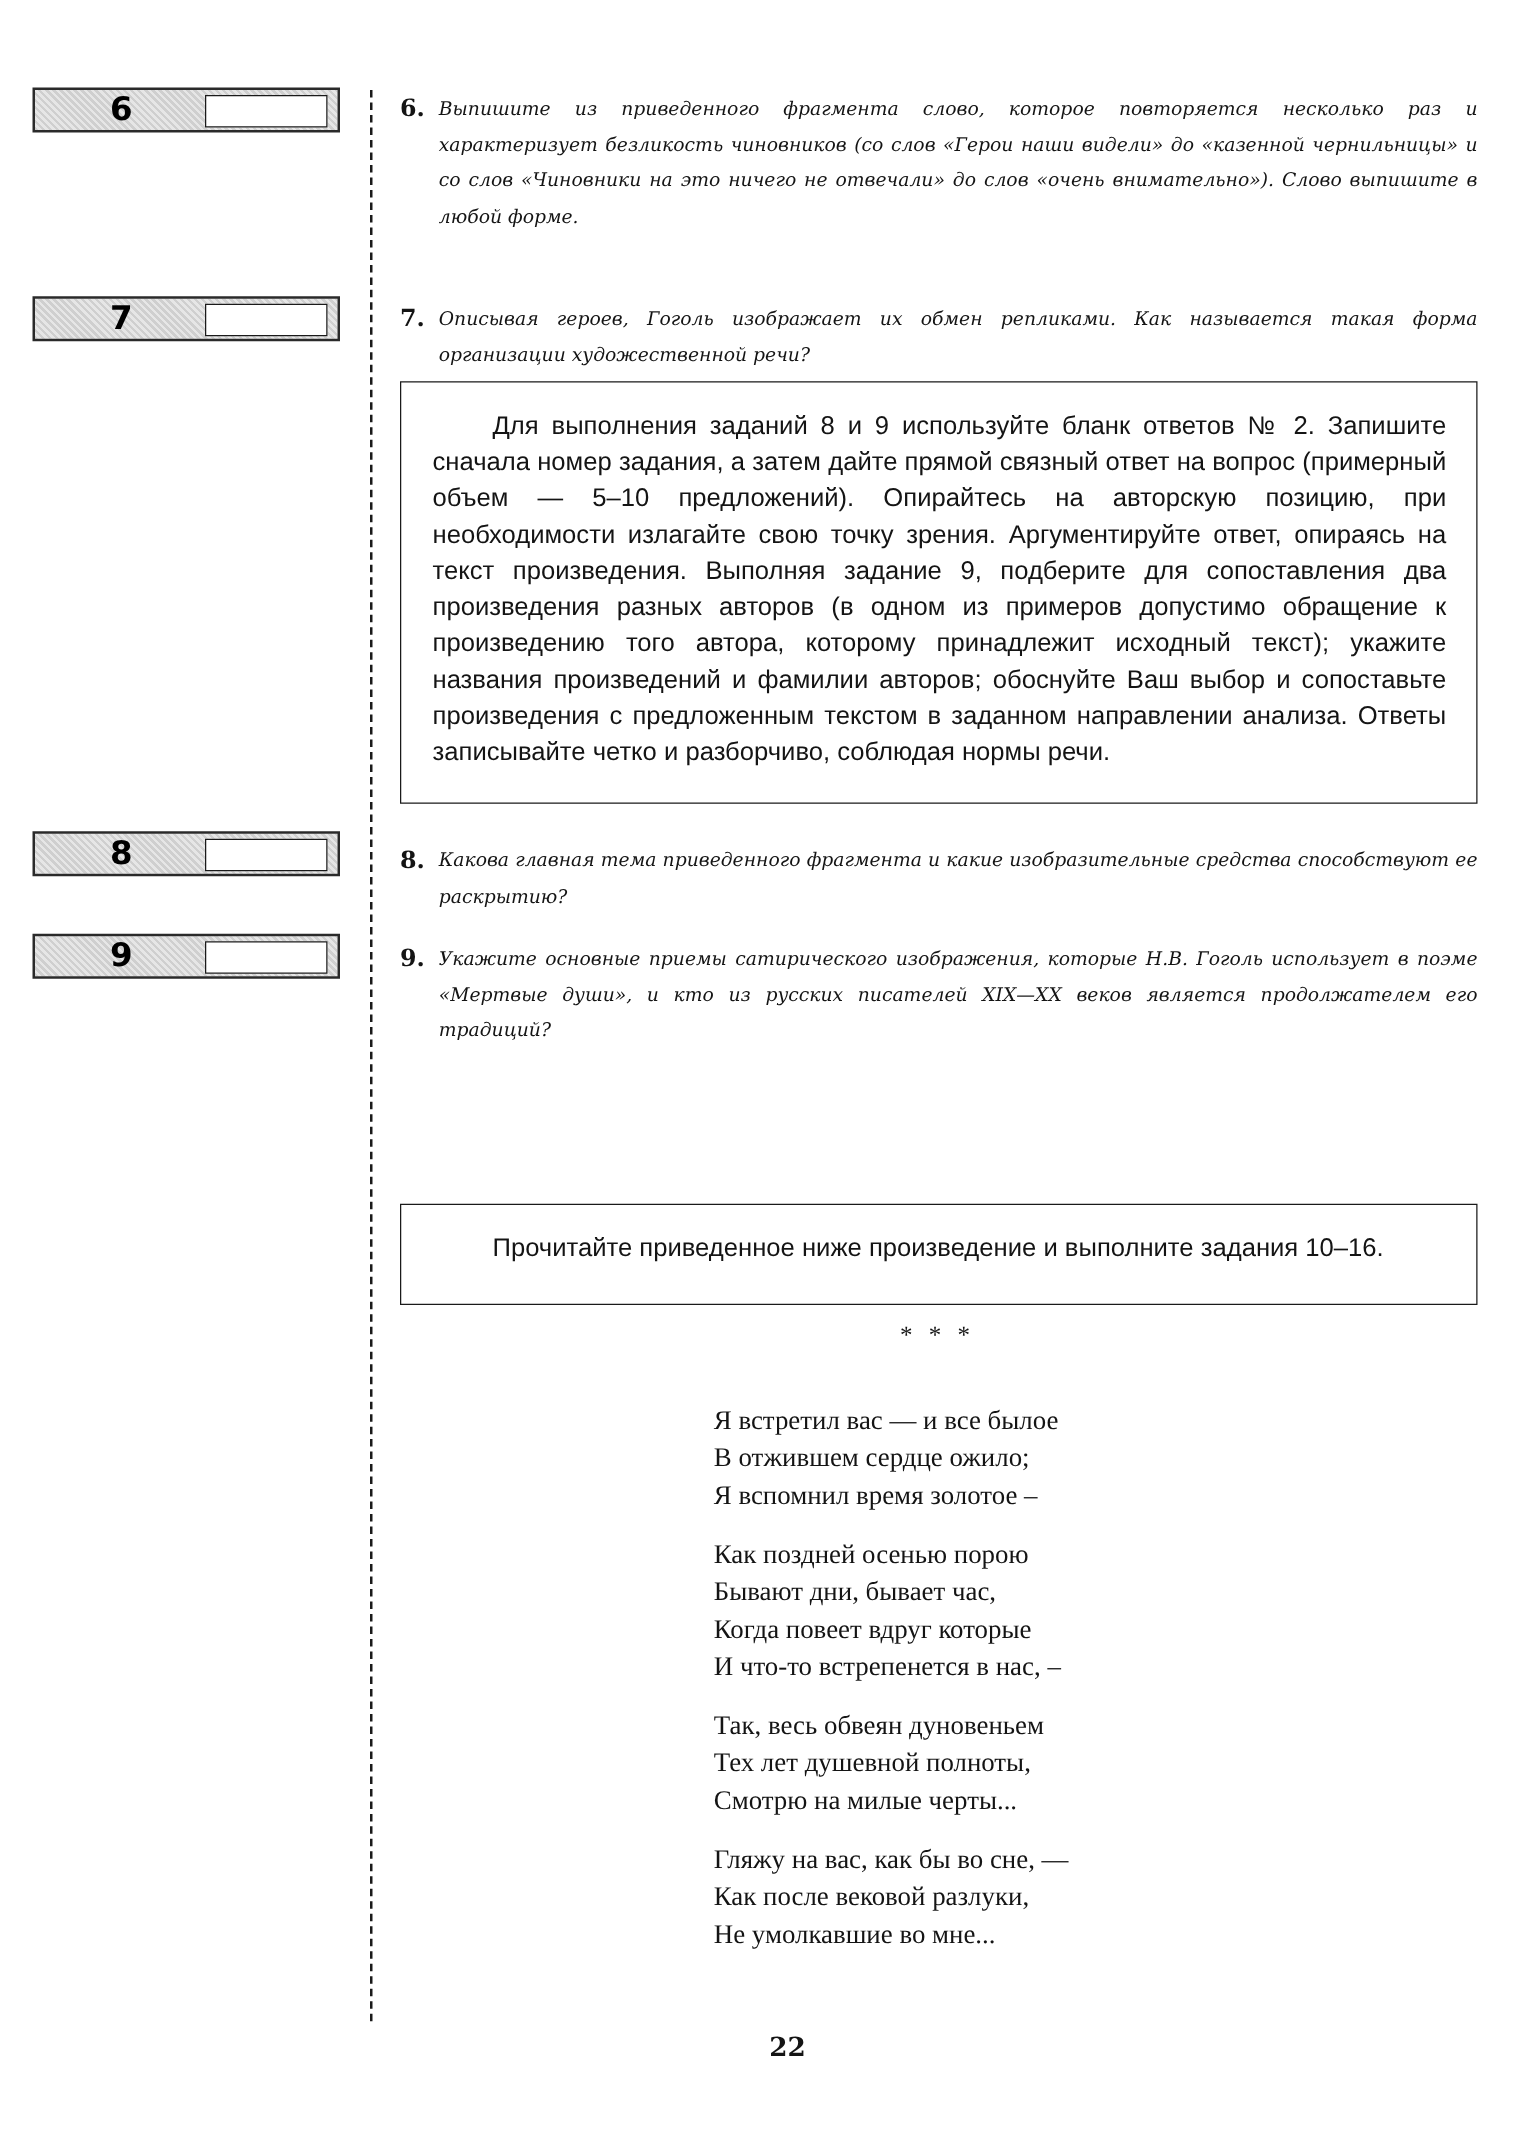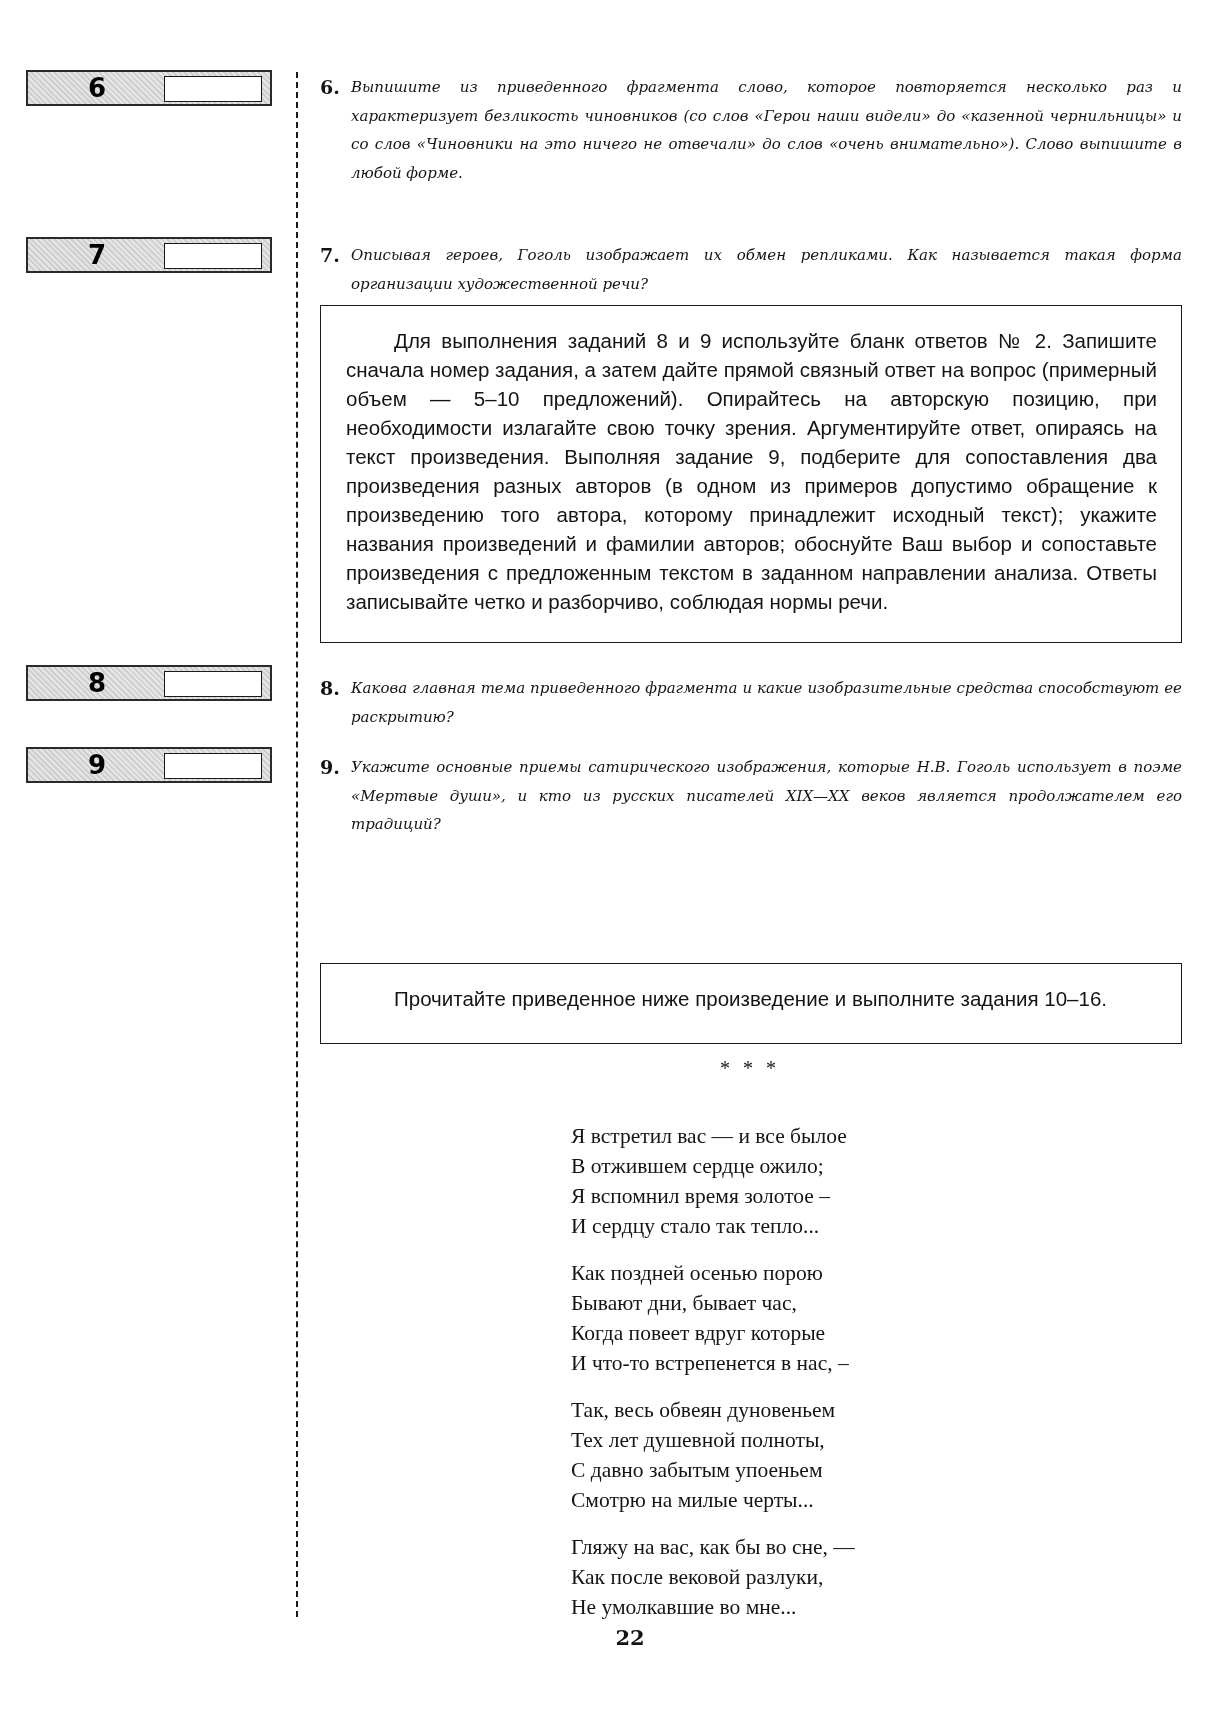--- a/index.html
+++ b/index.html
@@ -108,32 +108,30 @@
 <div class="instr-box" style="top:963px; height:81px;">
   <p>Прочитайте приведенное ниже произведение и выполните задания 10–16.</p>
 </div>
 
 <div class="stars">* * *</div>
 <div class="poem">
   <div class="stanza">
     <div>Я встретил вас — и все былое</div>
     <div>В отжившем сердце ожило;</div>
     <div>Я вспомнил время золотое –</div>
-    <div>И сердцу стало так тепло...</div>
   </div>
   <div class="stanza">
     <div>Как поздней осенью порою</div>
     <div>Бывают дни, бывает час,</div>
     <div>Когда повеет вдруг которые</div>
     <div>И что-то встрепенется в нас, –</div>
   </div>
   <div class="stanza">
     <div>Так, весь обвеян дуновеньем</div>
     <div>Тех лет душевной полноты,</div>
-    <div>С давно забытым упоеньем</div>
     <div>Смотрю на милые черты...</div>
   </div>
   <div class="stanza">
     <div>Гляжу на вас, как бы во сне, —</div>
     <div>Как после вековой разлуки,</div>
     <div>Не умолкавшие во мне...</div>
   </div>
 </div>
 
 <div class="page-num">22</div>

